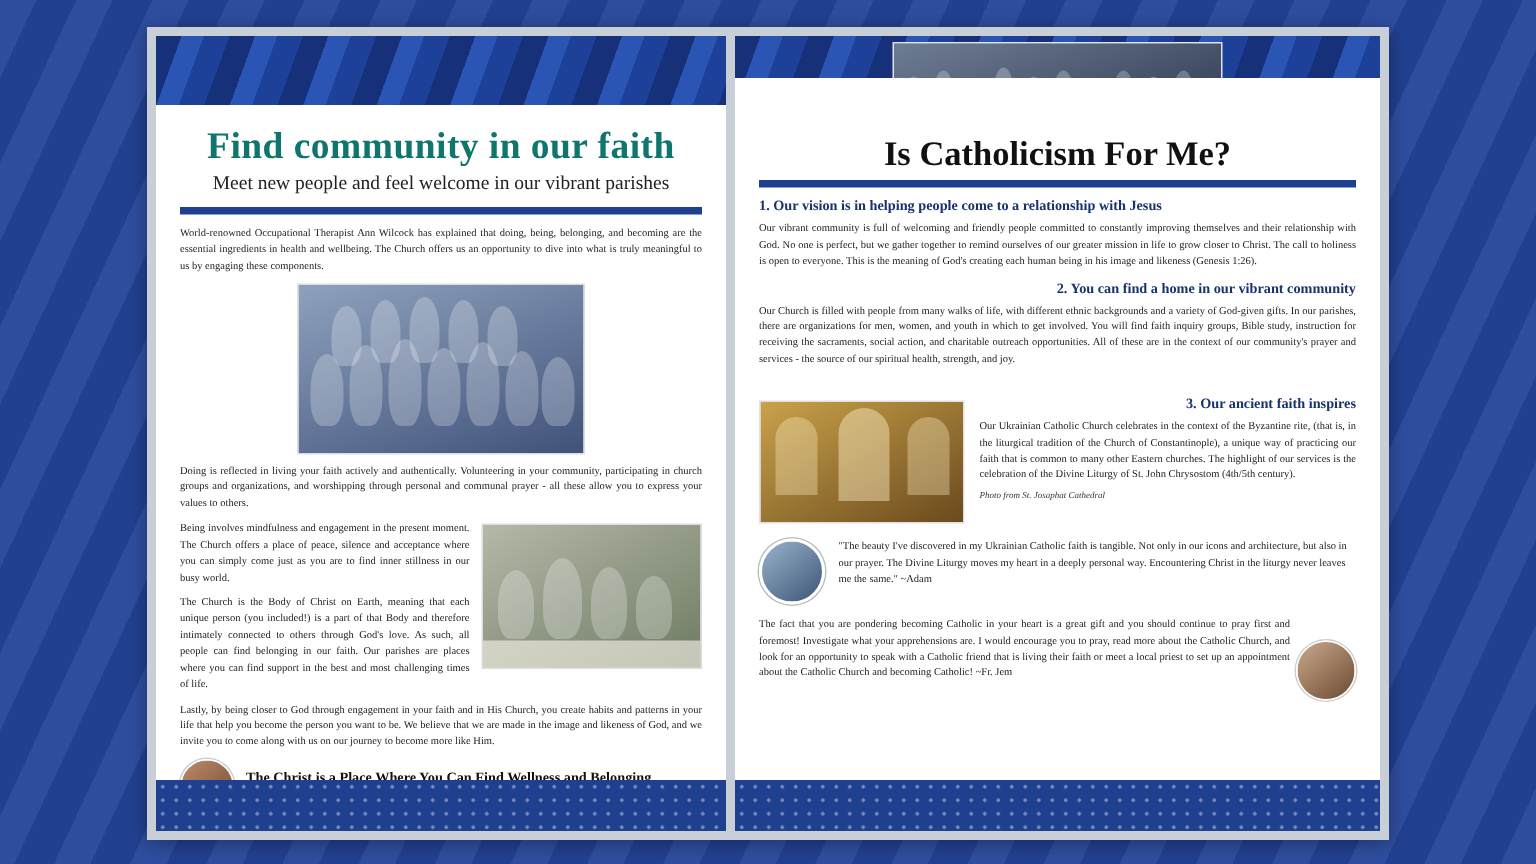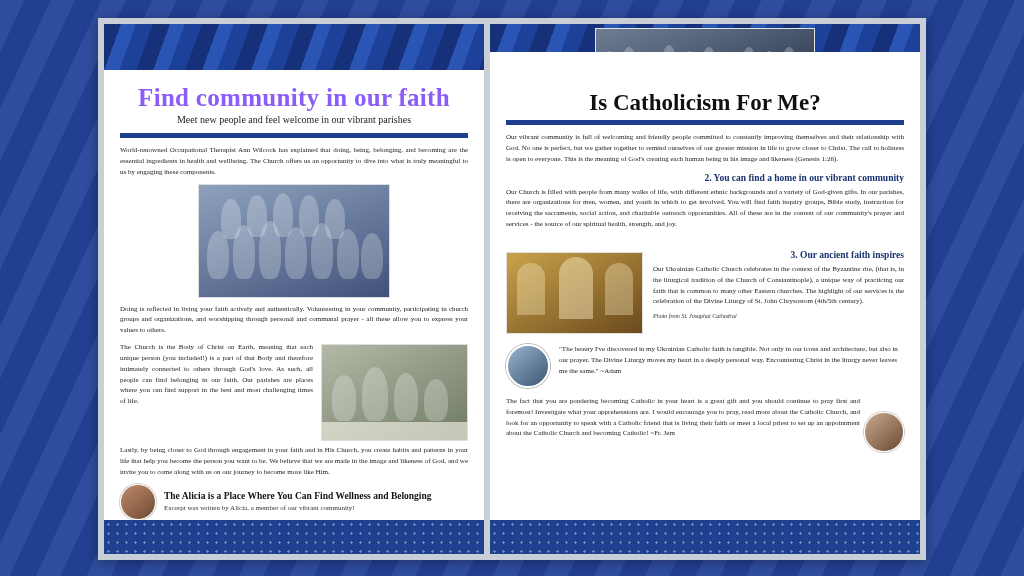--- a/index.html
+++ b/index.html
@@ -85,25 +85,25 @@
 
   .content { padding: 6px 16px 0 16px; }
 
   h1.title {
     font-family: "Liberation Serif", serif;
     text-align: center;
     font-size: 25px;
     font-weight: bold;
     letter-spacing: 0.3px;
     margin: 8px 0 2px 0;
-    color: #8b5cf6;
+    color: #0f766e;
   }
   .subtitle {
     text-align: center;
-    font-size: 10px;
+    font-size: 13px;
     color: #222;
     margin-bottom: 8px;
   }
   .rule {
     height: 5px;
     background: #1f3f8f;
     margin: 4px 0 7px 0;
   }
 
   p.body {
@@ -292,29 +292,30 @@
       <p class="body">Doing is reflected in living your faith actively and authentically. Volunteering in your community, participating in church groups and organizations, and worshipping through personal and communal prayer - all these allow you to express your values to others.</p>
 
       <div class="clearfix">
         <div class="img-kids">
           <div class="ph-person" style="left:10px;top:30px;width:24px;height:46px;"></div>
           <div class="ph-person" style="left:40px;top:22px;width:26px;height:54px;"></div>
           <div class="ph-person" style="left:72px;top:28px;width:24px;height:48px;"></div>
           <div class="ph-person" style="left:102px;top:34px;width:24px;height:42px;"></div>
           <div style="position:absolute;left:0;bottom:0;width:100%;height:18px;background:rgba(245,240,230,0.65);"></div>
         </div>
+        <p class="body">Being involves mindfulness and engagement in the present moment. The Church offers a place of peace, silence and acceptance where you can simply come just as you are to find inner stillness in our busy world.</p>
         <p class="body">The Church is the Body of Christ on Earth, meaning that each unique person (you included!) is a part of that Body and therefore intimately connected to others through God's love. As such, all people can find belonging in our faith. Our parishes are places where you can find support in the best and most challenging times of life.</p>
       </div>
 
       <p class="body">Lastly, by being closer to God through engagement in your faith and in His Church, you create habits and patterns in your life that help you become the person you want to be. We believe that we are made in the image and likeness of God, and we invite you to come along with us on our journey to become more like Him.</p>
 
       <div class="byline">
         <div class="avatar"></div>
         <div class="byline-text">
-          <div class="bt-title">The Alicia is a Place Where You Can Find Wellness and Belonging</div>
+          <div class="bt-title">The Christ is a Place Where You Can Find Wellness and Belonging</div>
           <div class="bt-sub">Excerpt was written by Alicia, a member of our vibrant community!</div>
         </div>
       </div>
     </div>
 
     <div class="footer-bar"></div>
   </div>
 
   <div class="page page-right">
     <div class="banner short">
@@ -334,20 +335,21 @@
     </div>
 
     <div style="height:30px"></div>
 
     <div class="content" style="padding-top:0;">
       <div class="right-head">
         <h1 class="title-r">Is Catholicism For Me?</h1>
       </div>
       <div class="rule"></div>
 
+      <h2 class="sec">1. Our vision is in helping people come to a relationship with Jesus</h2>
       <p class="body">Our vibrant community is full of welcoming and friendly people committed to constantly improving themselves and their relationship with God. No one is perfect, but we gather together to remind ourselves of our greater mission in life to grow closer to Christ. The call to holiness is open to everyone. This is the meaning of God's creating each human being in his image and likeness (Genesis 1:26).</p>
 
       <h2 class="sec center">2. You can find a home in our vibrant community</h2>
       <p class="body">Our Church is filled with people from many walks of life, with different ethnic backgrounds and a variety of God-given gifts. In our parishes, there are organizations for men, women, and youth in which to get involved. You will find faith inquiry groups, Bible study, instruction for receiving the sacraments, social action, and charitable outreach opportunities. All of these are in the context of our community's prayer and services - the source of our spiritual health, strength, and joy.</p>
 
       <div class="clearfix">
         <div class="church-img">
           <div style="position:absolute;left:10px;top:10px;width:28px;height:52px;border-radius:14px 14px 0 0;background:rgba(255,240,200,0.35);"></div>
           <div style="position:absolute;left:52px;top:4px;width:34px;height:62px;border-radius:17px 17px 0 0;background:rgba(255,240,200,0.45);"></div>
           <div style="position:absolute;left:98px;top:10px;width:28px;height:52px;border-radius:14px 14px 0 0;background:rgba(255,240,200,0.35);"></div>

